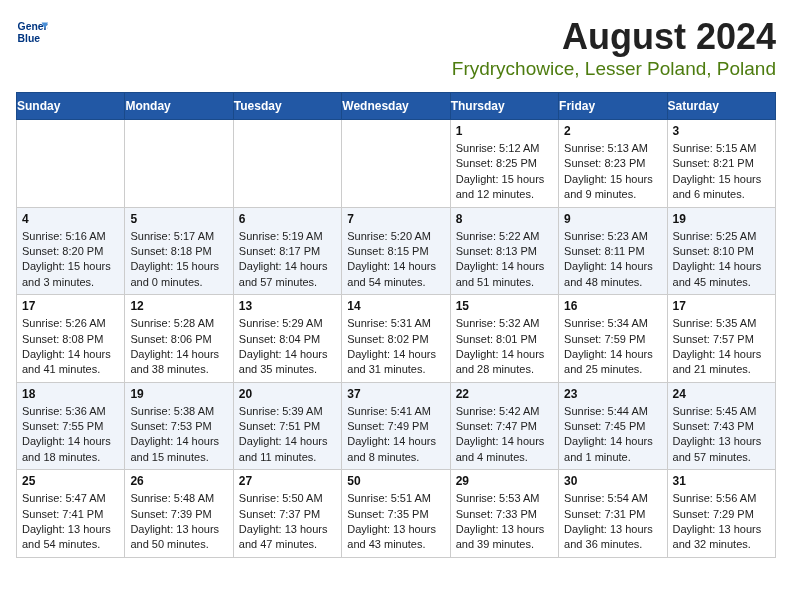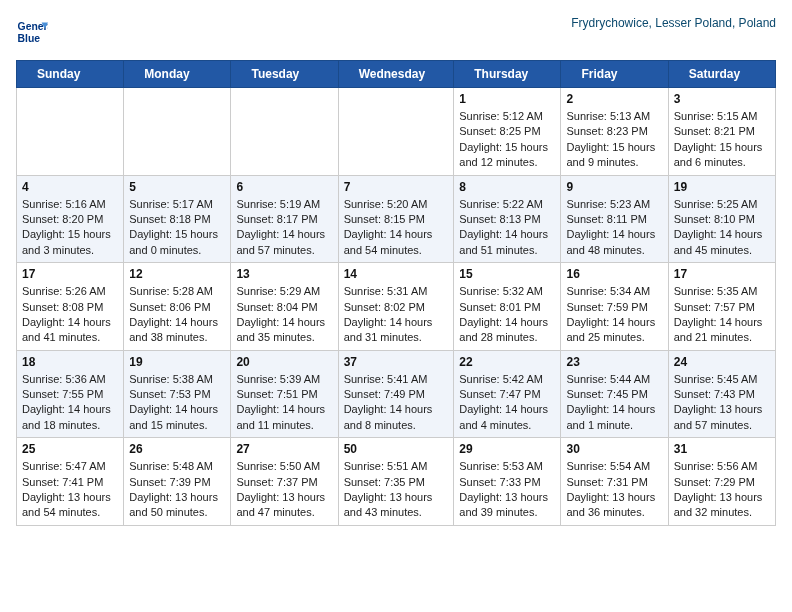--- a/index.html
+++ b/index.html
@@ -27,32 +27,32 @@
     }
     .title-block {
       text-align: right;
     }
     .month-title {
       font-size: 36px;
       font-weight: bold;
       color: #222;
     }
     .location {
-      font-size: 12px;
-      color: #0c4a6e;
+      font-size: 19px;
+      color: #4d7c0f;
     }
     table {
       width: 100%;
       border-collapse: collapse;
       font-size: 11px;
     }
     thead th {
       background: #2258a5;
       color: #fff;
-      padding: 6px 20px;
+      padding: 6px 0;
       text-align: left;
       font-size: 12px;
       font-weight: bold;
       border: 1px solid #1a4a8a;
     }
     tbody tr {
       vertical-align: top;
     }
     tbody td {
       border: 1px solid #ccc;
@@ -84,20 +84,21 @@
 
 <div class="header">
   <div class="logo">
     <svg class="logo-icon" viewBox="0 0 40 40">
       <text x="2" y="18" font-size="13" font-weight="bold" fill="#003580" font-family="Arial">General</text>
       <text x="2" y="32" font-size="13" font-weight="bold" fill="#003580" font-family="Arial">Blue</text>
       <polygon points="32,8 40,8 36,16" fill="#4a90d9"></polygon>
     </svg>
   </div>
   <div class="title-block">
+    <div class="month-title">August 2024</div>
     <div class="location">Frydrychowice, Lesser Poland, Poland</div>
   </div>
 </div>
 
 <table>
   <thead>
     <tr>
     <th>Sunday</th>
         <th>Monday</th>
         <th>Tuesday</th>

